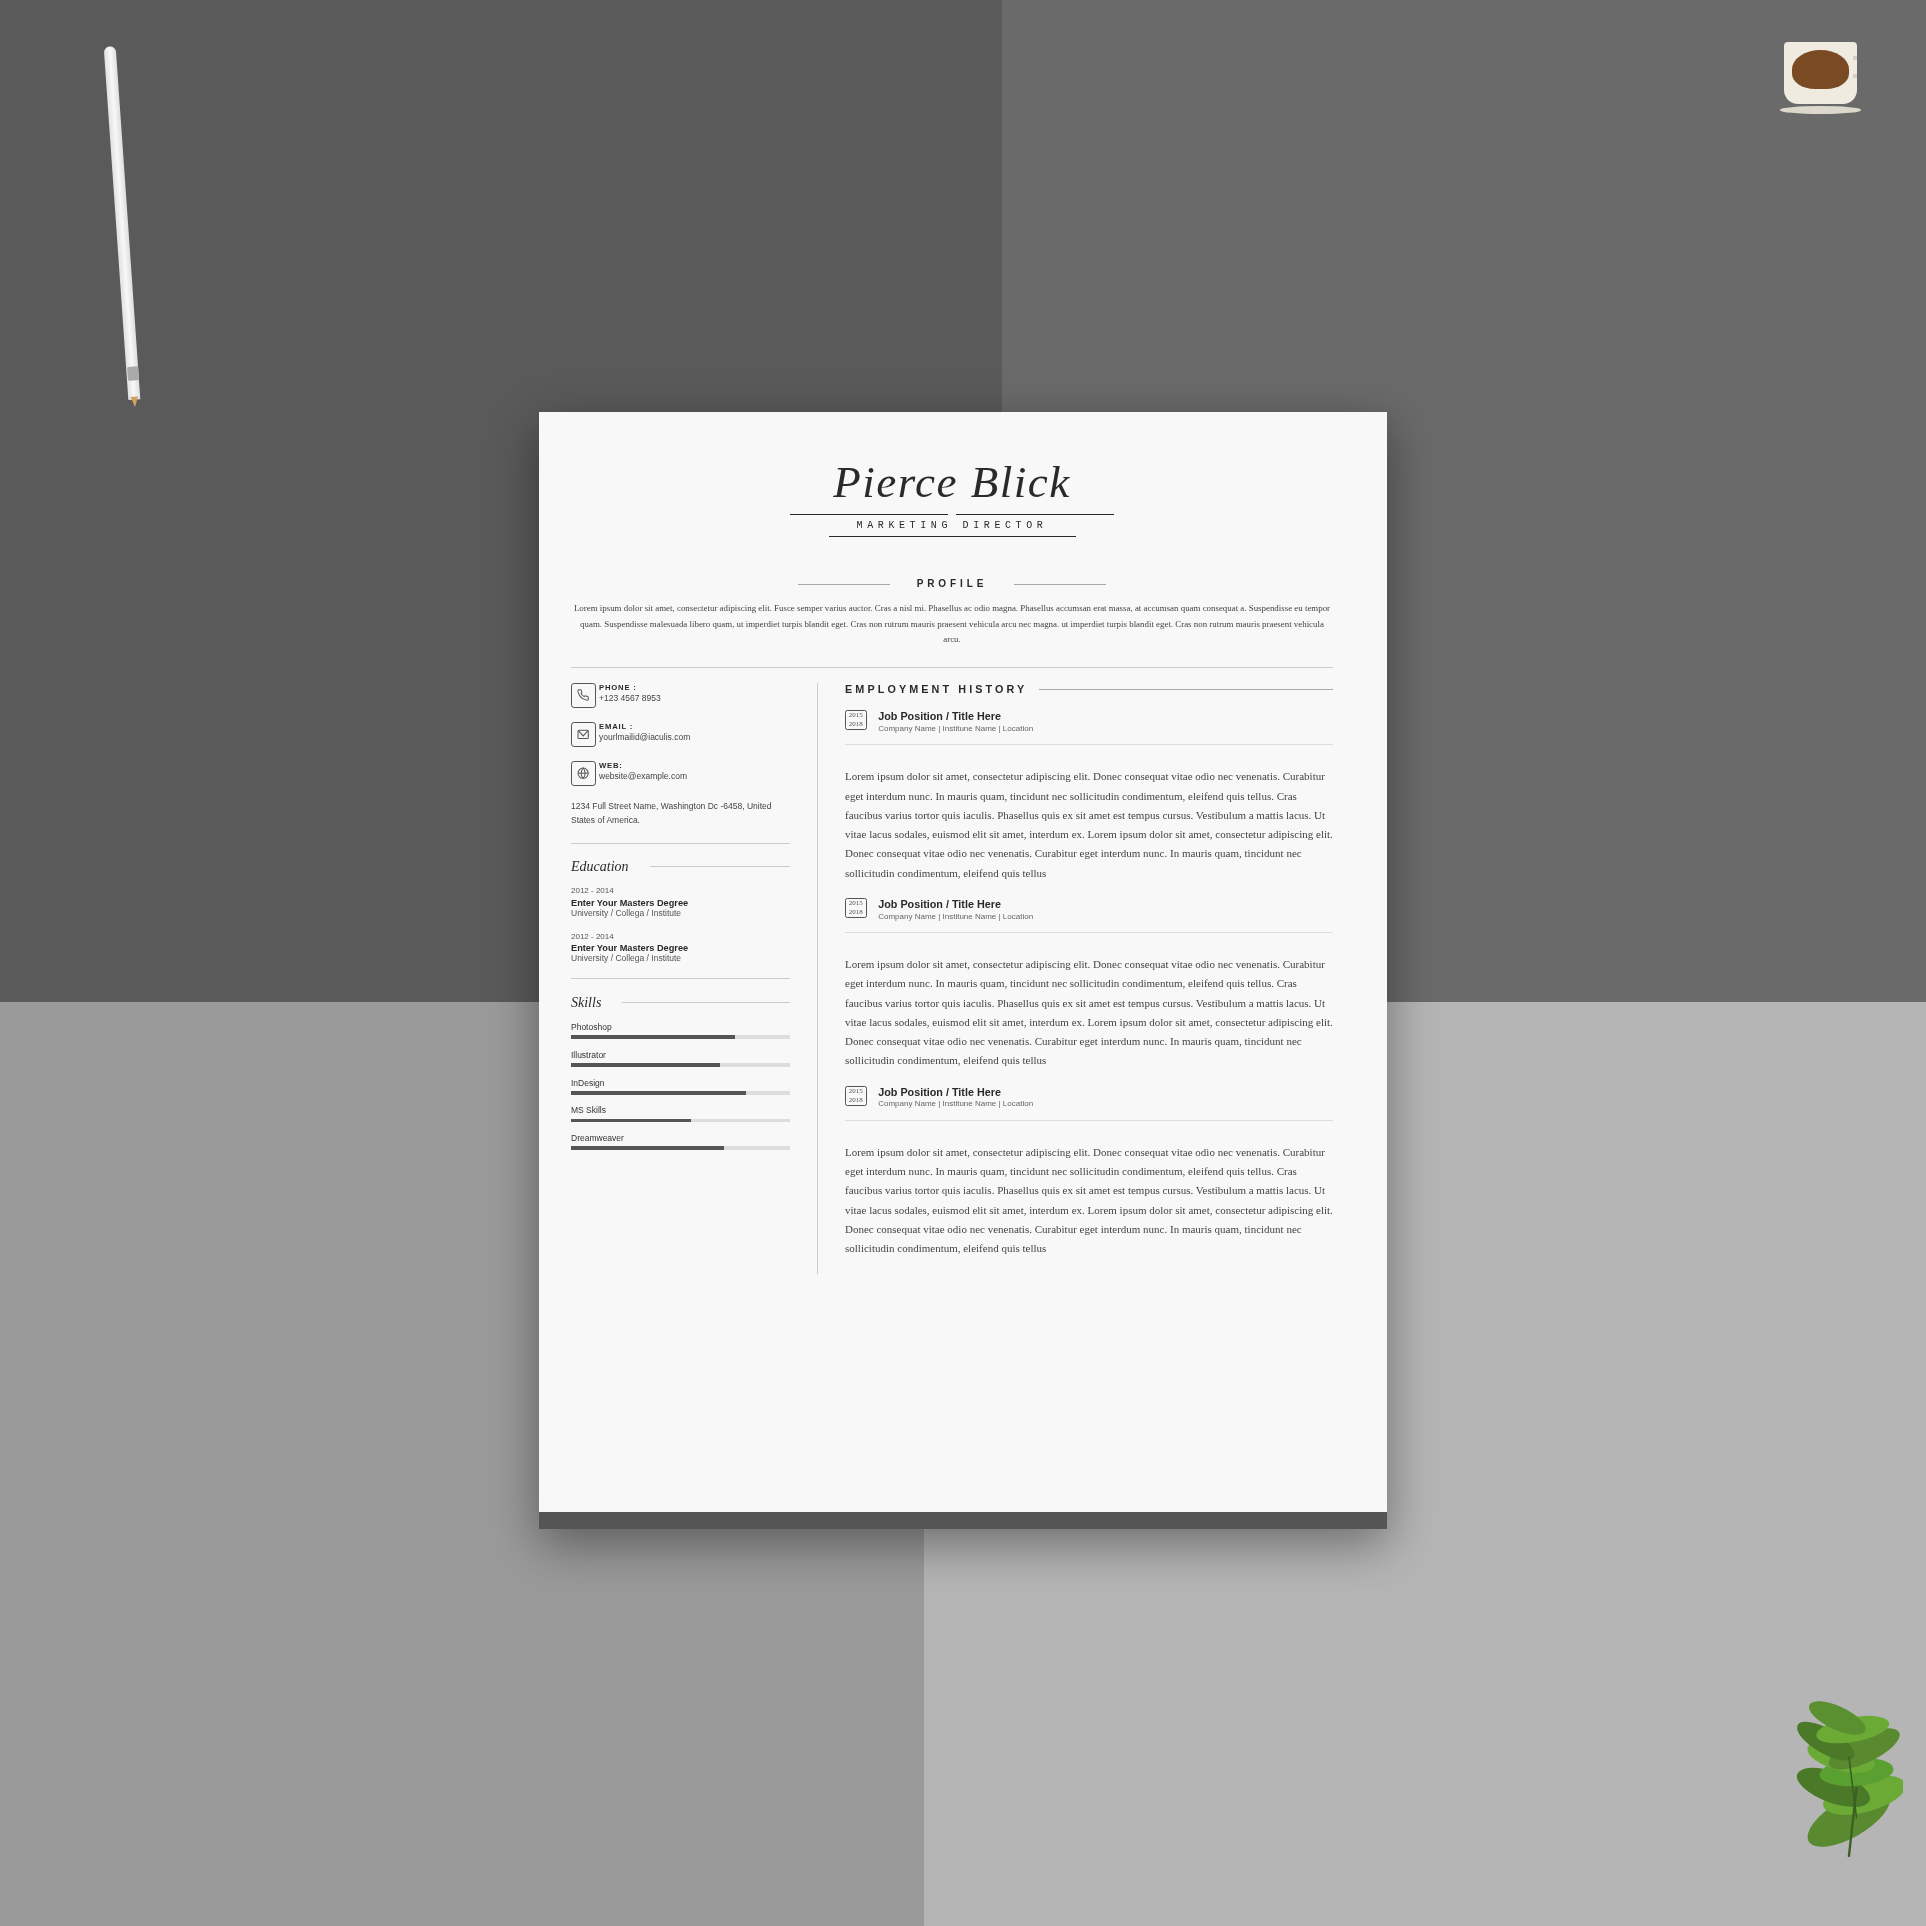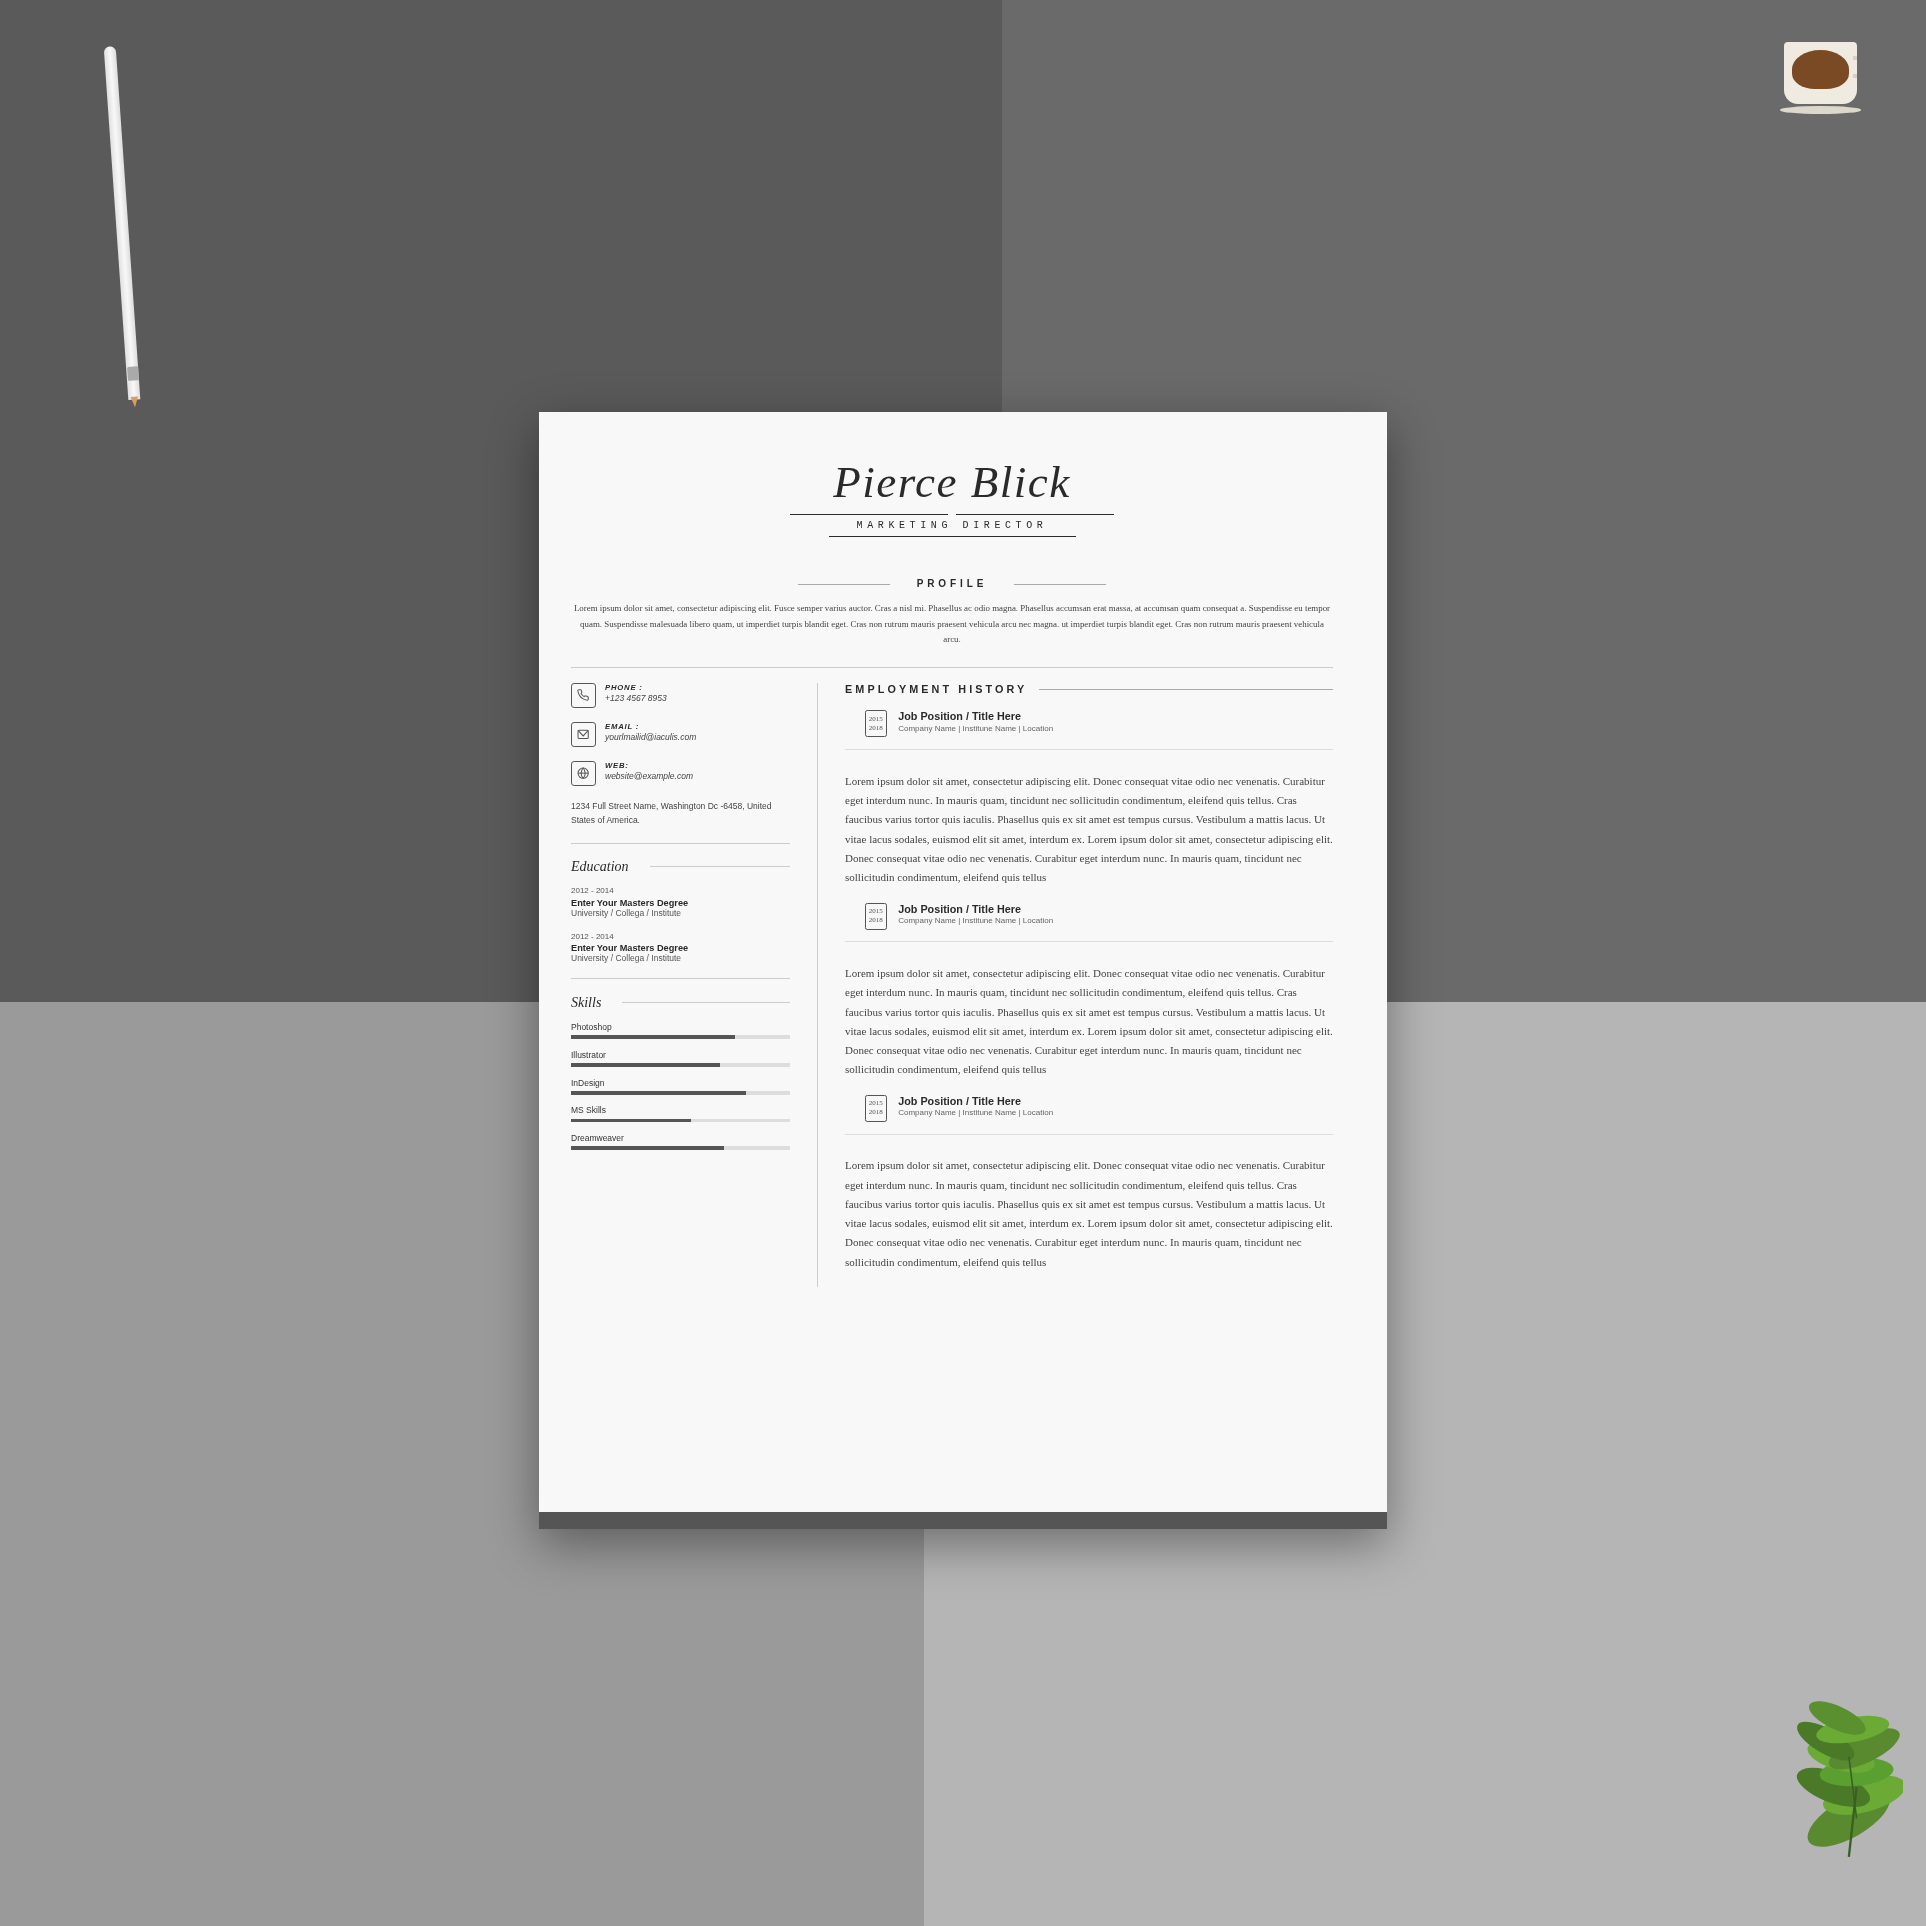--- a/index.html
+++ b/index.html
@@ -143,23 +143,22 @@
 
     .right-col {
       flex: 1;
       padding-left: 27px;
     }
 
     
     .contact-item {
       display: flex;
       align-items: flex-start;
-      gap: 9px;
+      gap: 3px;
       margin-bottom: 14px;
-      font-style: italic;
     }
 
     .contact-icon {
       width: 25px;
       height: 25px;
       border: 1.2px solid #555;
       border-radius: 3.1px;
       display: flex;
       align-items: center;
       justify-content: center;
@@ -288,31 +287,30 @@
 
     .job-header {
       display: flex;
       align-items: flex-start;
       gap: 11.6px;
       margin-bottom: 7.7px;
     }
 
     .job-bracket-icon {
       width: 21.6px;
-      height: 27px;
+      height: 20px;
       border: 1.2px solid #555;
       border-radius: 2.3px;
       display: flex;
       flex-direction: column;
       align-items: center;
       justify-content: center;
       font-size: 7px;
       color: #555;
       line-height: 1.3;
-      margin-left: 20px;
     }
 
     .job-title {
       font-size: 10.8px;
       font-weight: bold;
       color: #2a2a2a;
       font-family: 'Arial', sans-serif;
     }
 
     .job-company {

